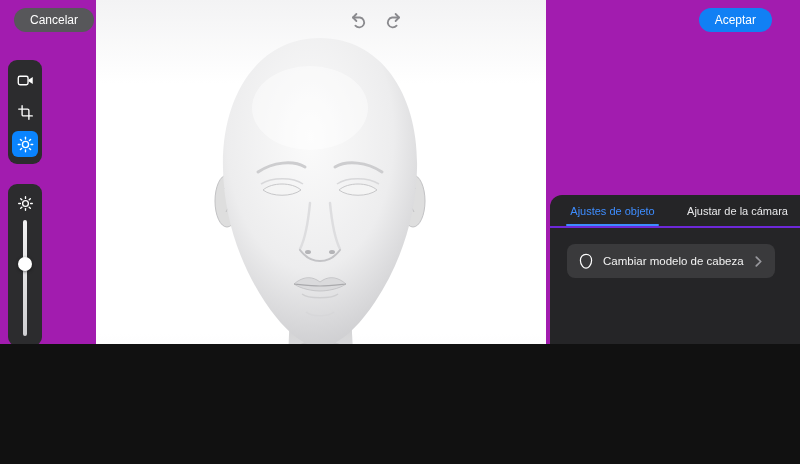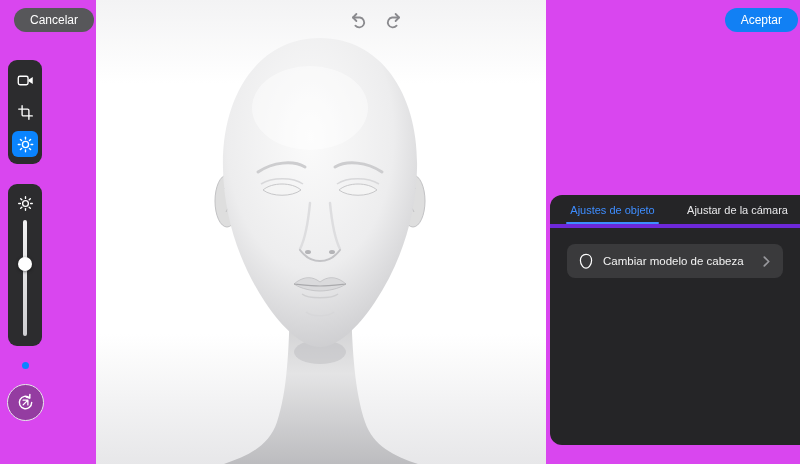--- a/index.html
+++ b/index.html
@@ -1,38 +1,38 @@
 <!DOCTYPE html>
 <html><head>
 <meta charset="utf-8">
 <style>
   * { margin:0; padding:0; box-sizing:border-box; }
   html,body { background:#111; }
   body { font-family:"Liberation Sans", sans-serif; }
   .app {
-    position:relative; width:800px; height:464px; overflow:hidden;
-    background:#d946ef; color:#fff;text-decoration:underline;
+    position:relative; width:800px; height:344px; overflow:hidden;
+    background:#a21caf; color:#fff;text-decoration:underline;
   }
 
   
   .canvas {
     position:absolute; left:96px; top:0; width:450px; height:464px;
     background:linear-gradient(180deg,#f3f3f4 0%,#ffffff 18%,#ffffff 72%,#e7e7e9 100%);
   }
   .canvas svg { display:block; width:100%; height:100%; }
 
   
   .btn-pill {
     position:absolute; top:8px; height:24px; padding:0 16px;
     border:none; border-radius:13px; font-size:12px; color:#fff;
     display:flex; align-items:center; cursor:pointer;
     font-family:"Liberation Sans", sans-serif;
   }
   .btn-cancel { left:14px; background:#57575a; }
-  .btn-accept { right:2px; background:#1180f4; }
+  .btn-accept { right:28px; background:#1180f4; }
 
   .history-btn {
     position:absolute; top:8px; width:24px; height:24px; border:none;
     background:transparent; cursor:pointer; padding:2px;
   }
   .history-btn svg { width:100%; height:100%; }
   .undo-btn { left:346px; }
   .redo-btn { left:382px; }
 
   
@@ -72,34 +72,34 @@
     display:flex; align-items:center; justify-content:center; cursor:pointer;
   }
   .reset-btn svg { width:19px; height:19px; }
 
   
   .right-panel {
     position:absolute; right:0; top:195px; width:250px; height:250px;
     background:#252527; border-radius:12px 0 0 12px;
   }
   .tabs {
-    display:flex; height:33px; border-bottom:4px solid #6d28d9;
+    display:flex; height:33px; border-bottom:2px solid #6d28d9;
     align-items:stretch;
   }
   .tab {
     flex:1; border:none; background:transparent; cursor:pointer;
     font-size:11px; color:#e8e8ea; font-family:"Liberation Sans", sans-serif;
     position:relative;
   }
   .tab.active { color:#3e8dff; }
   .tab.active::after {
     content:""; position:absolute; left:16px; right:16px; bottom:0;
     height:2px; background:#3e8dff; border-radius:1px;
   }
-  .panel-items { padding:16px 17px 0; display:flex; flex-direction:column; gap:19px; }
+  .panel-items { padding:16px 17px 0; display:flex; gap:19px; }
   .panel-item {
     height:34px; background:#3a3a3c; border:none; border-radius:8px;
     display:flex; align-items:center; gap:9px; padding:0 11px;
     color:#fff; cursor:pointer; font-family:"Liberation Sans", sans-serif;
   }
   .panel-item .item-icon { display:flex; }
   .panel-item .item-icon svg { width:16px; height:16px; }
   .panel-item .item-label { font-size:11.5px; color:#f2f2f2; }
   .panel-item .chevron { margin-left:auto; display:flex; }
   .panel-item .chevron svg { width:11px; height:11px; }

